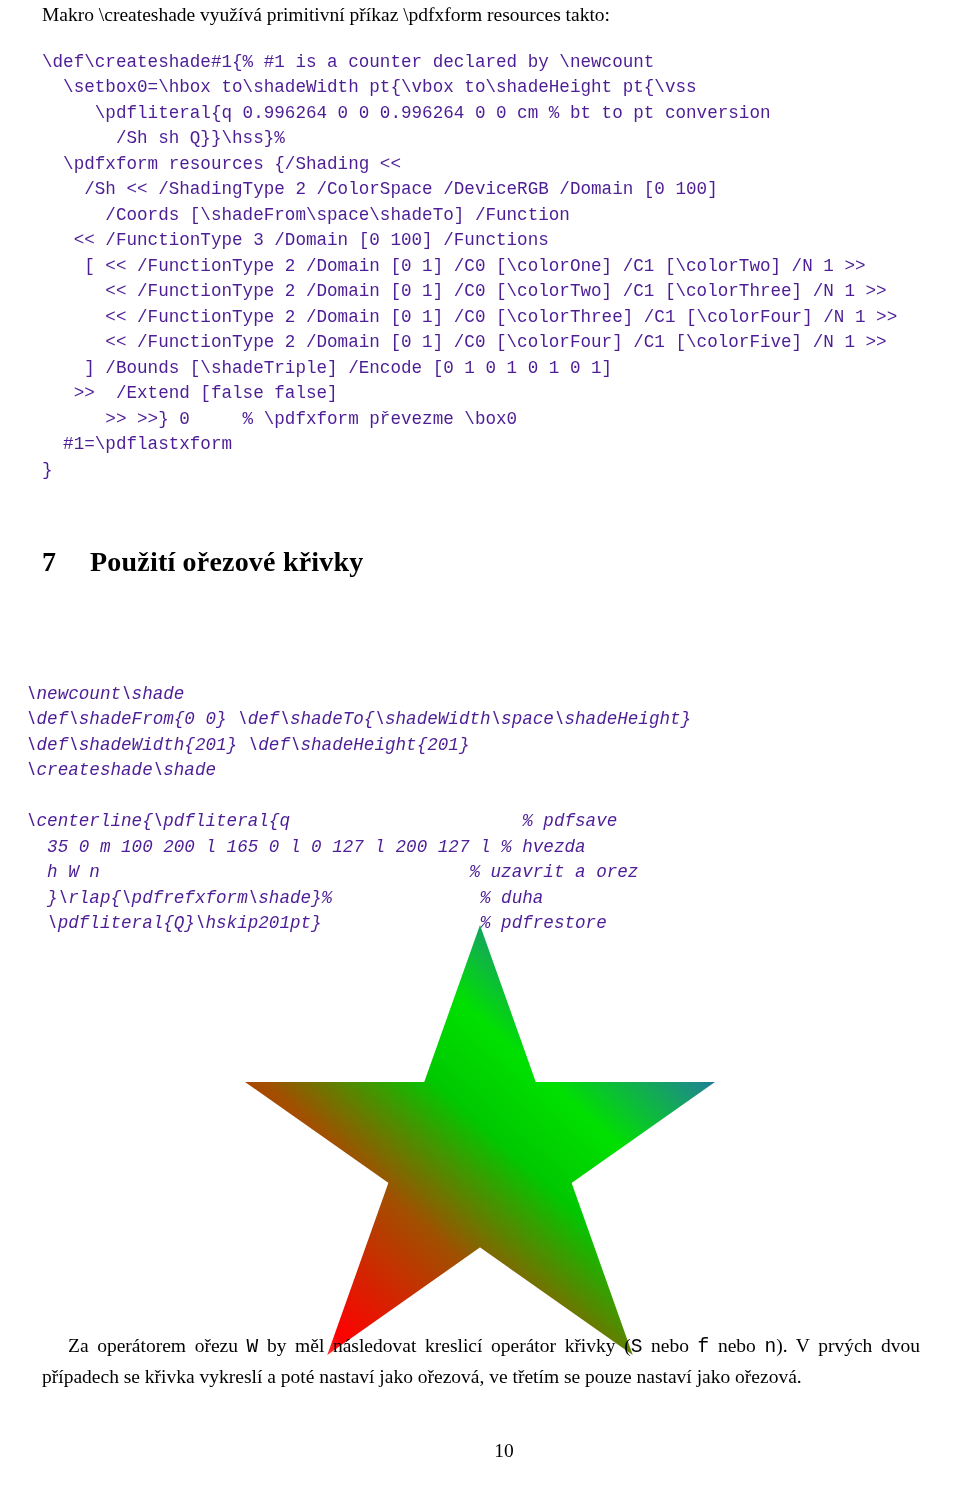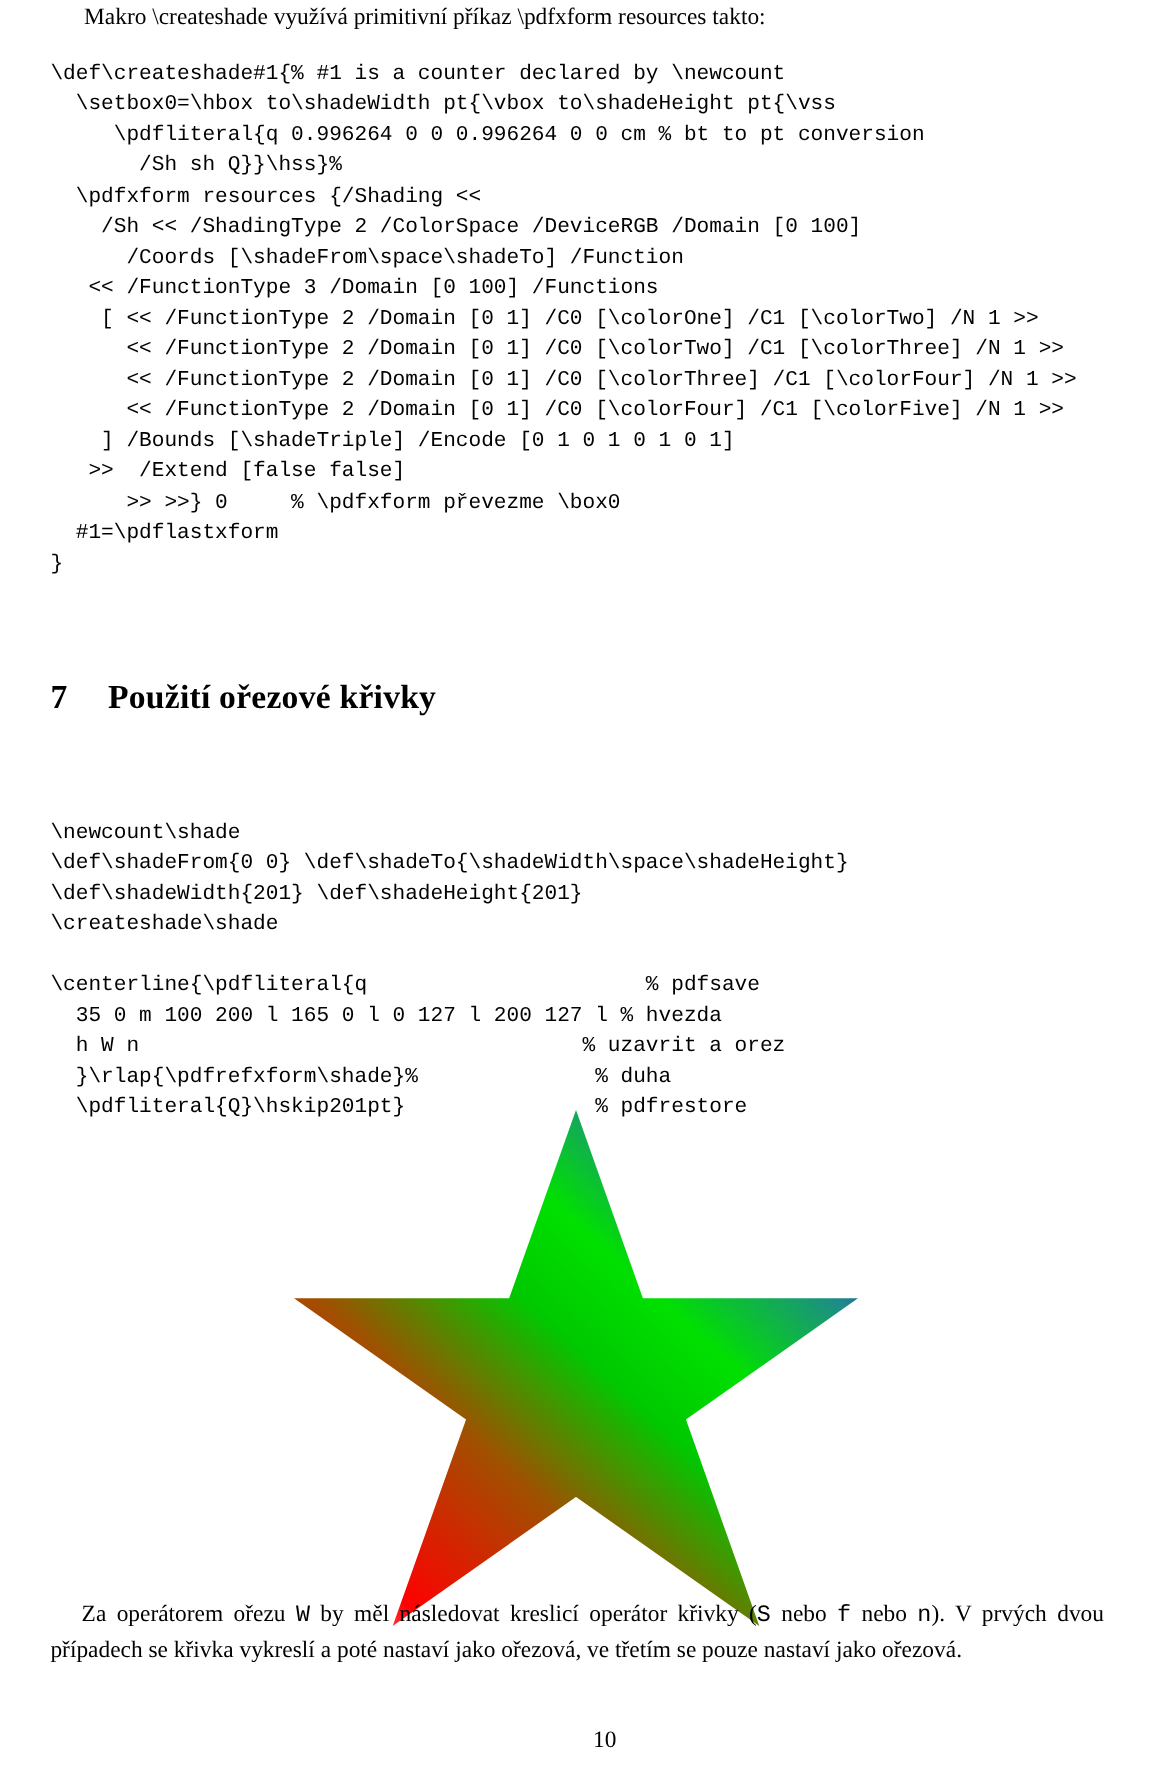--- a/index.html
+++ b/index.html
@@ -24,36 +24,35 @@
 
   
   .intro-line {
     position: absolute;
     left: 42px;
     top: 2px;
     width: 880px;
     font-size: 19.5px;
     line-height: 26px;
     white-space: pre-wrap;
-    margin-left: 28px;
   }
   .mono { font-family: "Liberation Mono", "DejaVu Sans Mono", monospace; }
 
   
   .code-block {
     position: absolute;
     font-family: "Liberation Mono", "DejaVu Sans Mono", monospace;
     font-size: 17.6px;
     line-height: 25.5px;
     white-space: pre;
     letter-spacing: 0px;
-    color: #000000;
+    color: #4c1d95;
   }
   #code-createshade { left: 42px; top: 32px; }
-  #code-star        { left: 42px; top: 664px; }
+  #code-star        { left: 26px; top: 664px; font-style: italic; }
 
   .code-line { white-space: pre; display: block; height: 25.5px; }
 
   
   .para {
     position: absolute;
     font-size: 19.5px;
     line-height: 29px;
     text-align: justify;
     color: #000;
@@ -66,21 +65,21 @@
     left: 42px; top: 600px; width: 878px;
   }
   #para-final {
     left: 42px; top: 1331px; width: 878px;
   }
   .ref-link { color: #33668c; }
 
   
   .section-head {
     position: absolute;
-    left: 42px; top: 543px;
+    left: 42px; top: 523px;
     font-size: 28px;
     font-weight: bold;
     letter-spacing: 0.2px;
   }
   .section-head .num { display: inline-block; width: 48px; }
 
   
   #star-figure {
     position: absolute;
     left: 245px;

